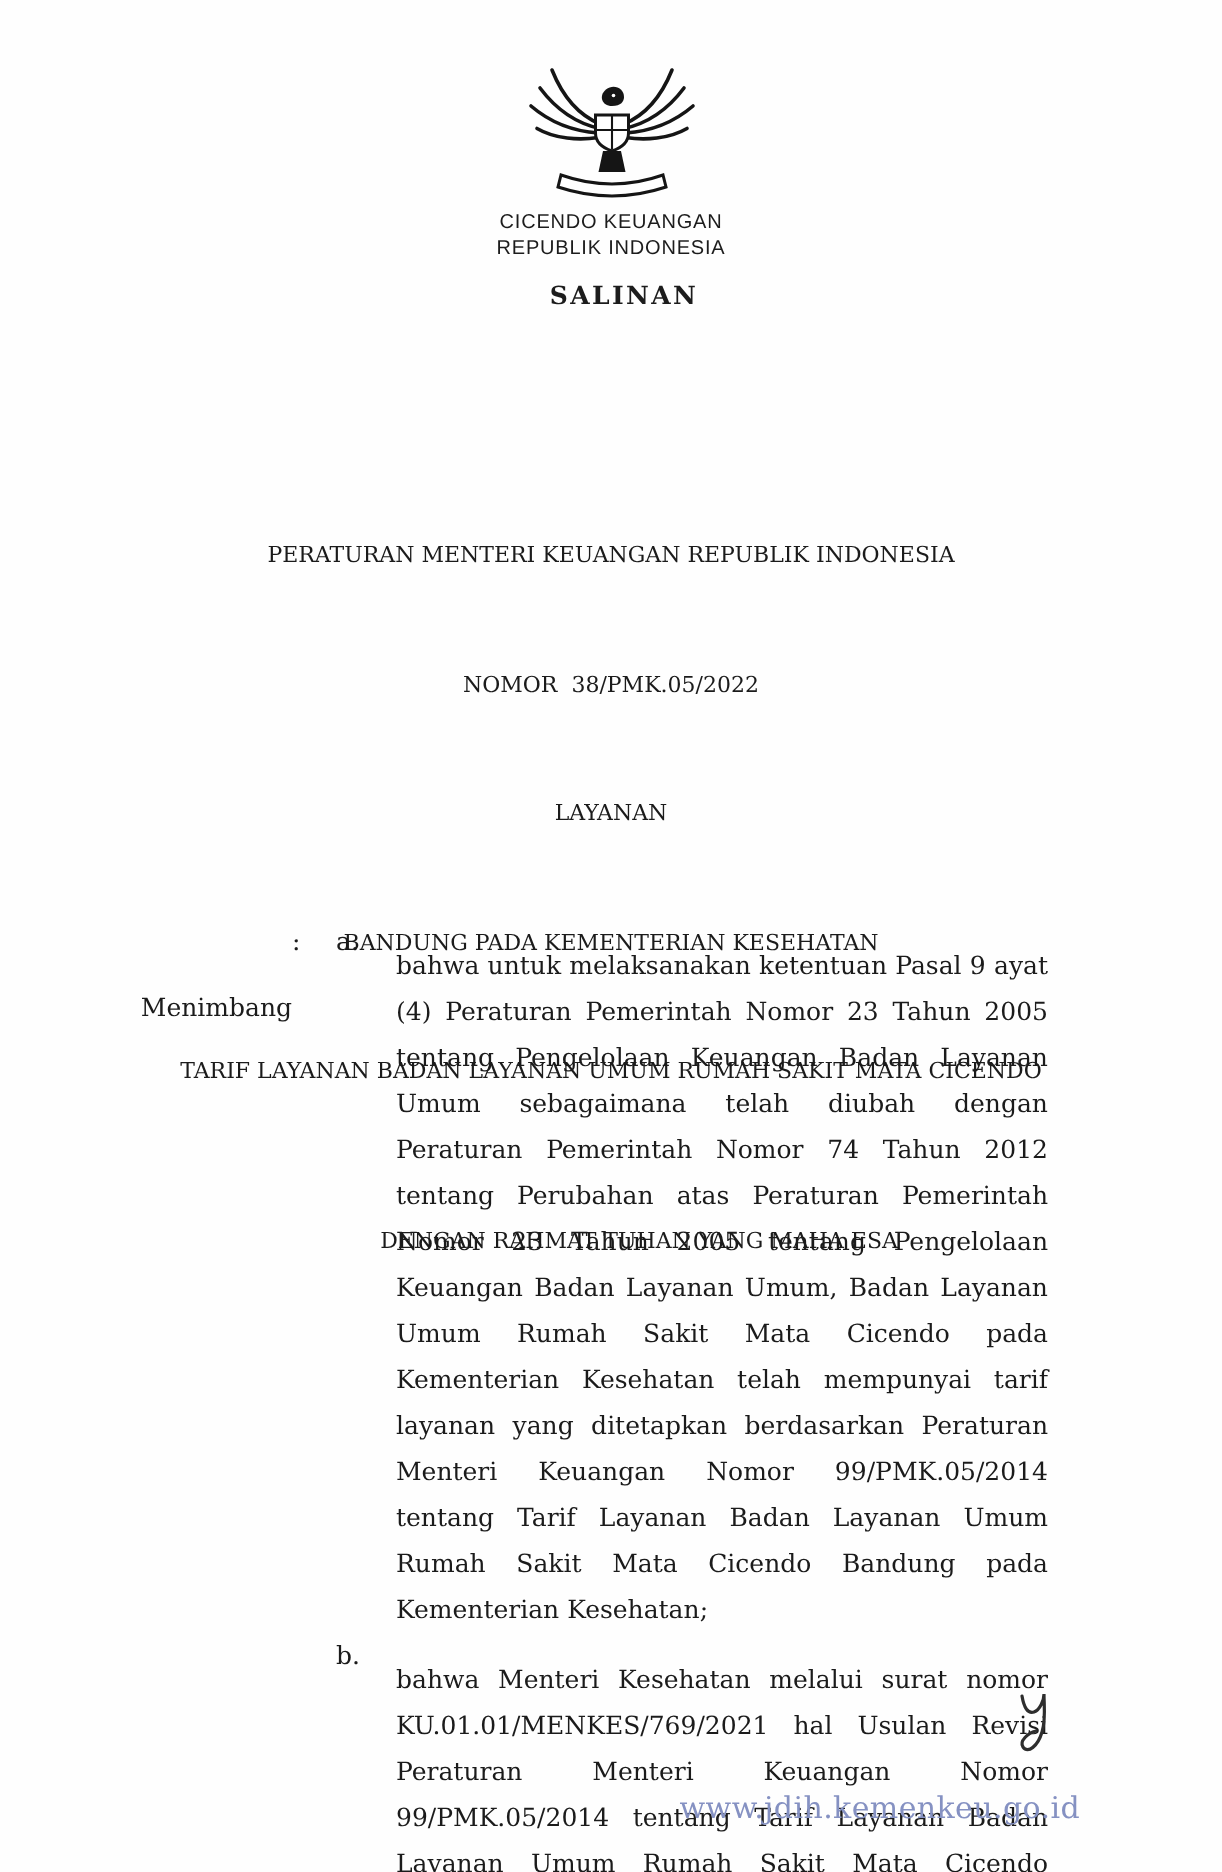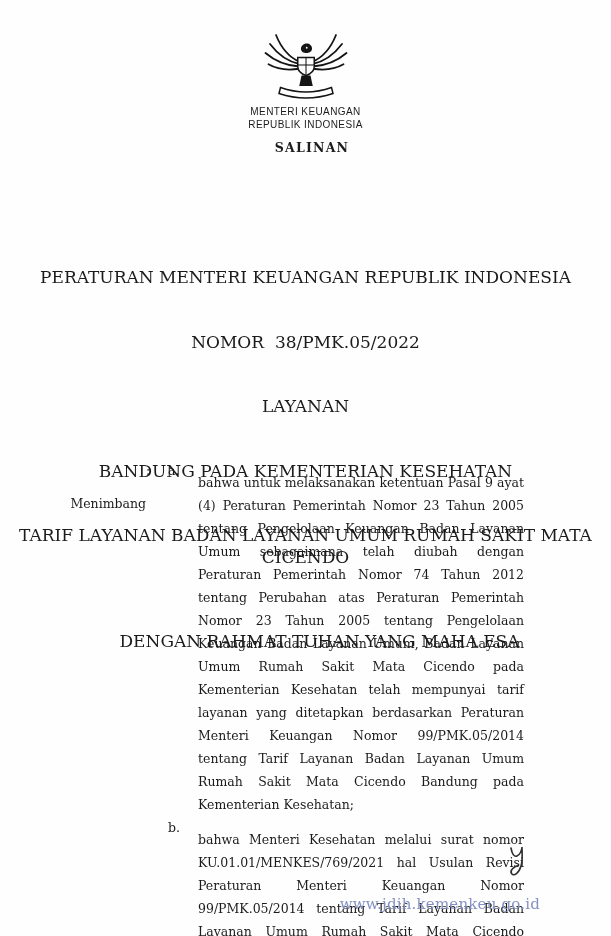--- a/index.html
+++ b/index.html
@@ -19,21 +19,21 @@
   .emblem-wrap { display: inline-block; }
   .ministry {
     font-family: "Liberation Sans", sans-serif;
     font-size: 10px; line-height: 12.5px; letter-spacing: .4px; color: #1c1c1c;
   }
   .salinan { font-size: 12.5px; font-weight: bold; letter-spacing: 1.2px; margin-top: 9px; margin-left: 13px; }
 
   
   .title-block {
     position: absolute; top: 224px; left: 0; width: 100%;
-    text-align: center; font-size: 17px; line-height: 21.5px;
+    text-align: center; font-size: 11px; line-height: 21.5px;
     white-space: pre-wrap; color: #1b1b1b;
   }
   .invocation { margin-top: 20px; padding-left: 28px; }
   .authority  { margin-top: 21px; }
 
   
   .considering {
     position: absolute; top: 459px; left: 70px; width: 454px;
     font-size: 12.5px; line-height: 23px; color: #1b1b1b;
   }
@@ -79,21 +79,21 @@
 
         <path d="M49 46 h22 v12 c0 6 -5 10 -11 12 c-6 -2 -11 -6 -11 -12 z" fill="#ffffff" stroke="#151515" stroke-width="2"></path>
         <line x1="49" y1="56" x2="71" y2="56" stroke="#151515" stroke-width="1.4"></line>
         <line x1="60" y1="46" x2="60" y2="69" stroke="#151515" stroke-width="1.4"></line>
 
         <path d="M54 70 l-3 14 h18 l-3 -14 z" fill="#151515"></path>
 
         <path d="M26 86 Q60 98 94 86 l2 8 Q60 106 24 94 z" fill="#ffffff" stroke="#151515" stroke-width="2"></path>
       </svg>
     </div>
-    <div class="ministry">MENTERI KEUANGAN</div>
+    <div class="ministry">CICENDO KEUANGAN</div>
     <div class="ministry">REPUBLIK INDONESIA</div>
     <div class="salinan">SALINAN</div>
   </div>
 
   <div class="title-block">
     <div>PERATURAN MENTERI KEUANGAN REPUBLIK INDONESIA</div>
     <div>NOMOR  38/PMK.05/2022</div>
     <div>LAYANAN</div>
     <div>BANDUNG PADA KEMENTERIAN KESEHATAN</div>
     <div>TARIF LAYANAN BADAN LAYANAN UMUM RUMAH SAKIT MATA CICENDO</div>

